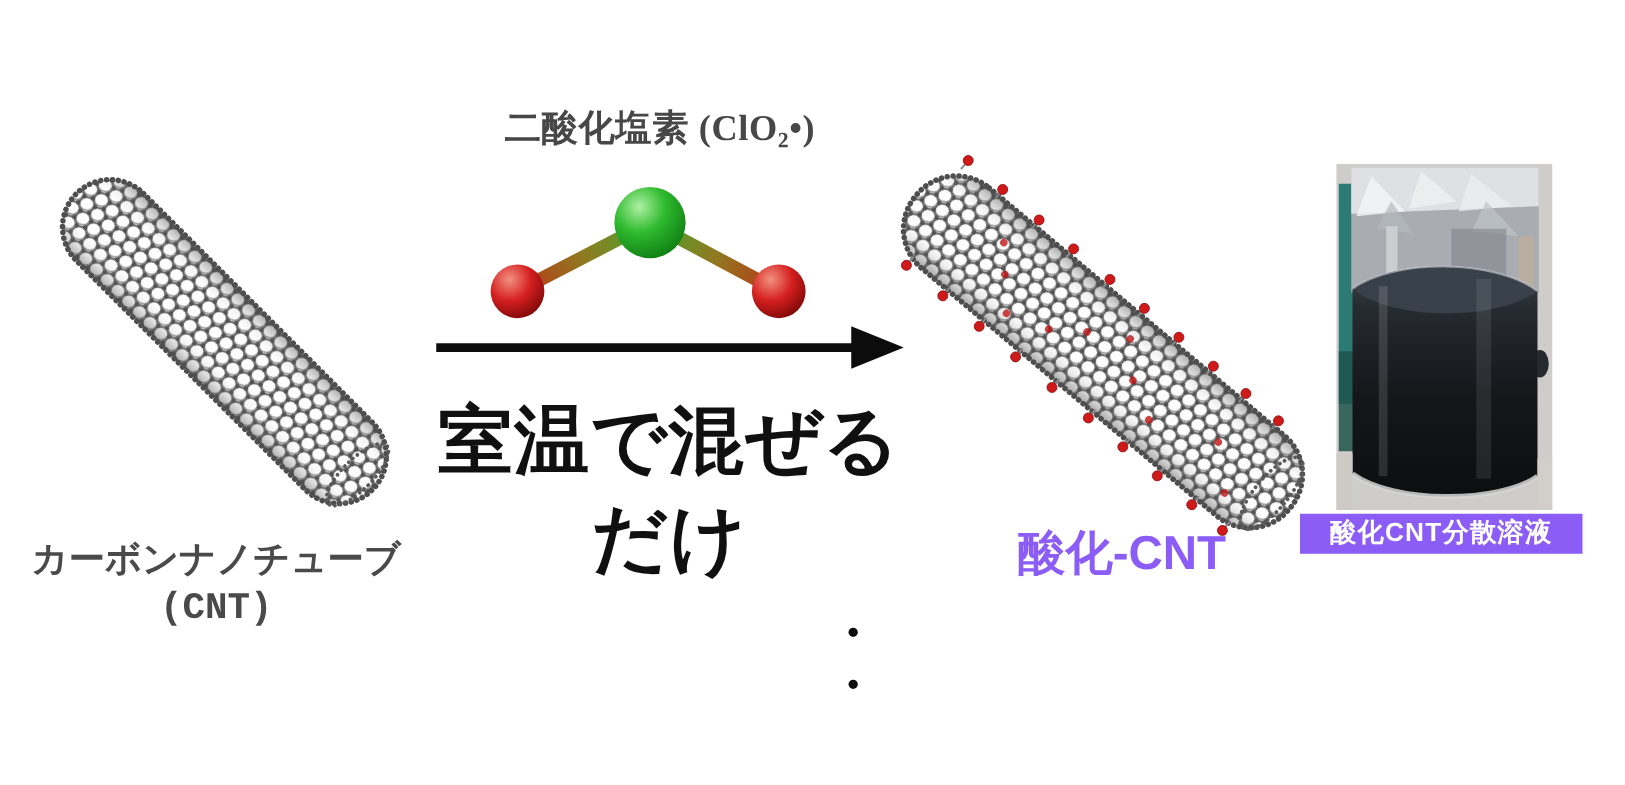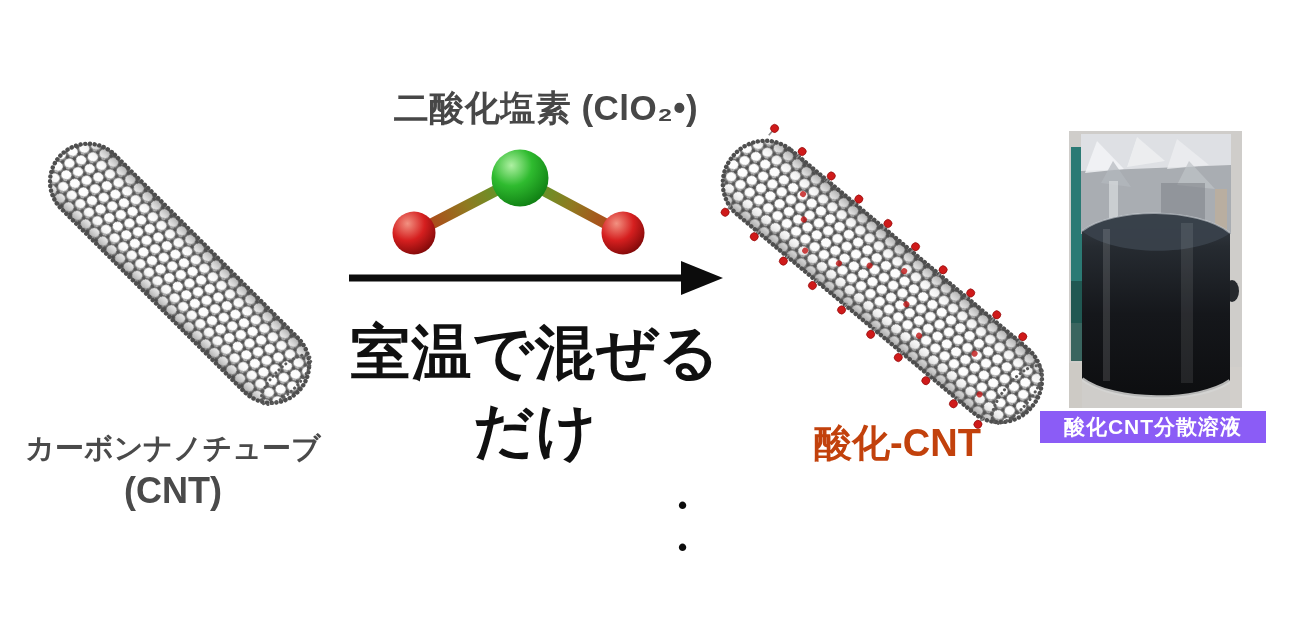--- a/index.html
+++ b/index.html
@@ -3,24 +3,24 @@
 <meta charset="utf-8">
 <style>
   html,body{margin:0;padding:0;background:#ffffff;}
   #stage{
     position:relative;width:1300px;height:628px;background:#ffffff;overflow:hidden;
     font-family:"Liberation Sans","DejaVu Sans",sans-serif;
   }
   .abs{position:absolute;}
   .lbl{font-weight:800;text-align:center;line-height:1.3;}
   #reactant-label{left:18px;top:430px;width:310px;font-size:29px;color:#4a4a4a;}
-  #reactant-label .l2{font-size:36px;}
-  #reagent-title{left:346px;top:85px;width:400px;font-size:35px;color:#474747;letter-spacing:.5px;}
+  #reactant-label .l2{font-size:30px;font-family:Liberation Mono, monospace;}
+  #reagent-title{left:328px;top:85px;width:400px;font-size:29px;color:#474747;letter-spacing:.5px;font-family:Liberation Serif, serif;}
   #condition-text{left:328px;top:314px;width:415px;font-size:60px;color:#101010;letter-spacing:1px;}
-  #product-label{left:795px;top:419px;width:205px;font-size:38px;color:#c2410c;}
+  #product-label{left:795px;top:419px;width:205px;font-size:38px;color:#8b5cf6;}
   #photo-caption{
     left:1040px;top:411px;width:226px;height:32px;background:#8b5cf6;color:#ffffff;
     font-size:21px;font-weight:700;text-align:center;line-height:32px;letter-spacing:1px;
   }
   #bullet-list{left:678px;top:489px;width:420px;}
   .bullet-row{display:flex;gap:12px;align-items:flex-start;margin-bottom:9px;
     font-size:26px;font-weight:800;color:#0c0c0c;letter-spacing:.5px;}
   .bullet-mark{font-size:26px;line-height:1.25;}
   svg{display:block;}
 </style>

